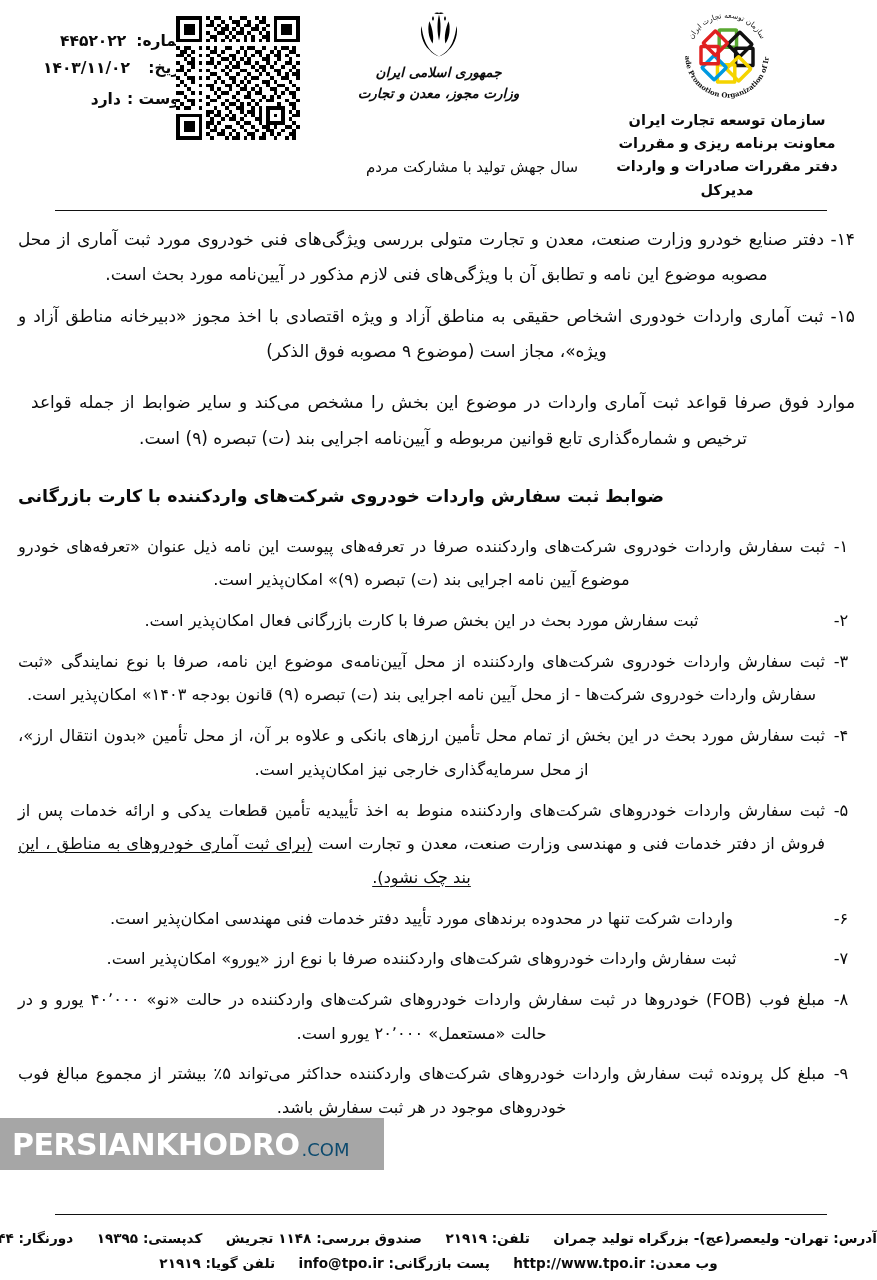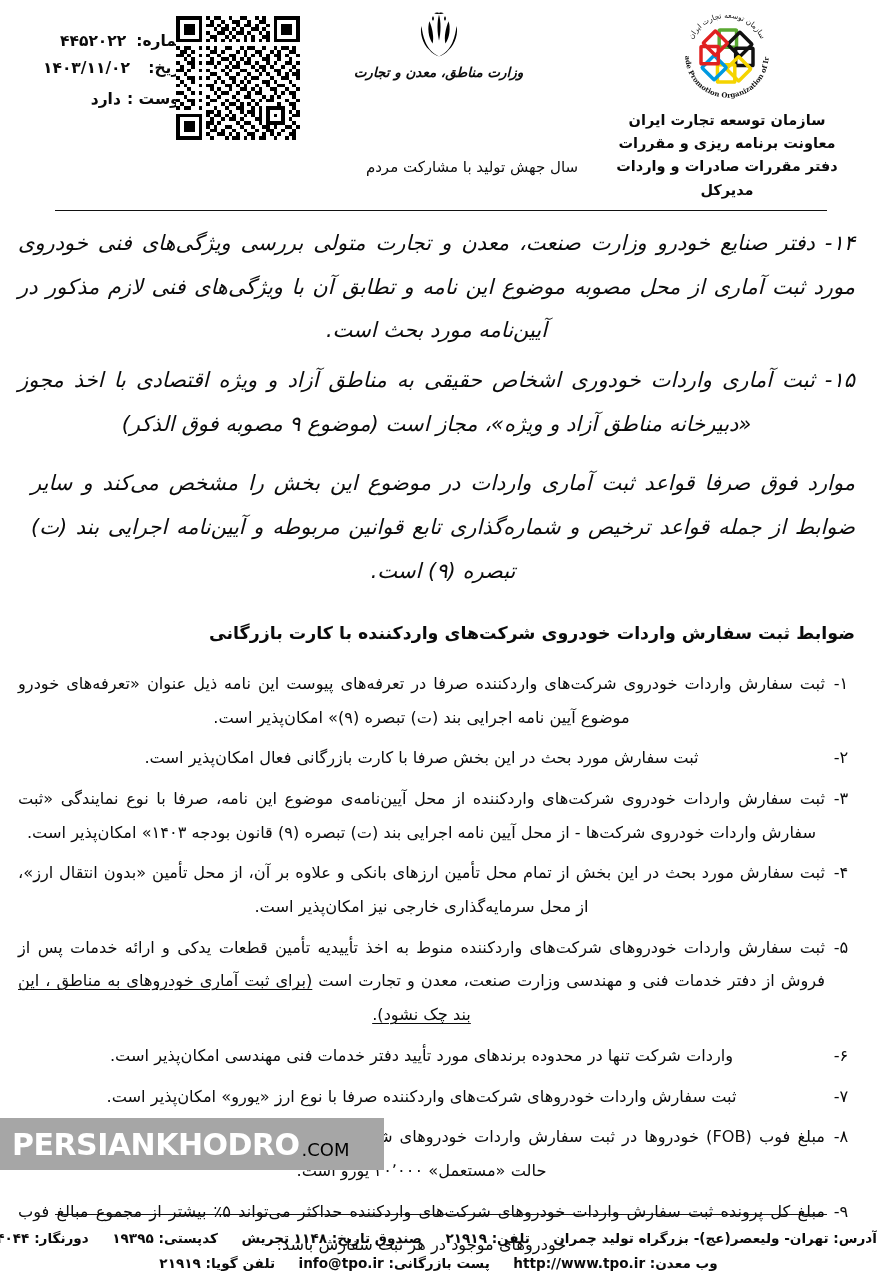--- a/index.html
+++ b/index.html
@@ -126,34 +126,33 @@
   .body{
     position:absolute;
     top:222px; left:0;
     width:877px;
     padding:0 22px 0 18px;
     box-sizing:border-box;
     direction:rtl;
     text-align:justify;
   }
   .para{
-    font-size:21px;
+    font-size:17px;
     line-height:2.08;
     margin:0 0 6px 0;
     text-align:justify;
     text-align-last:center;
-    font-style:italic;
   }
   .note{
     margin-top:16px;
     margin-bottom:6px;
     margin-left:13px;
   }
   .section-title{
-    text-align:right;
+    text-align:left;
     font-size:17.4px;
     font-weight:bold;
     margin:26px 0 18px 0;
     line-height:1.7;
   }
 
   ol.clauses{
     list-style:none;
     margin:0;padding:0;
   }
@@ -194,21 +193,21 @@
     font-size:30px;
     color:#ffffff;
     letter-spacing:-0.5px;
     margin-right:2px;
     margin-left:12px;
   }
   .wm-tld{
     font-family:"DejaVu Sans","Liberation Sans",sans-serif;
     font-size:18px;
     font-weight:normal;
-    color:#000000;
+    color:#0c4a6e;
     letter-spacing:0px;
     position:relative;
     top:5px;
   }
 
   
   .footer{
     position:absolute;
     top:1226px; left:0;
     width:877px;
@@ -574,21 +573,22 @@
         <g fill="#000">
           <path d="M30 8 C27.5 16 27.5 30 30 40 C32.5 30 32.5 16 30 8 Z"></path>
           <path d="M18 16 C15.5 24 16.5 36 22 44 C24 36 21.5 24 18 16 Z"></path>
           <path d="M42 16 C38.5 24 36 36 38 44 C43.5 36 44.5 24 42 16 Z"></path>
           <path d="M8 22 C6 30 9 44 18 52 C21 56 26 59 30 60 C23 57 16 50 13 42 C10 35 9 28 8 22 Z"></path>
           <path d="M52 22 C51 28 50 35 47 42 C44 50 37 57 30 60 C34 59 39 56 42 52 C51 44 54 30 52 22 Z"></path>
           <path d="M22 10 C21 12 21 14 22.5 15.5 C24 14 24 12 23 10 Z M37 10 C36 12 36 14 37.5 15.5 C39 14 39 12 38 10 Z"></path>
           <path d="M24 6 C26 5 28 5 30 5.6 C32 5 34 5 36 6 C34.5 7 32 7.2 30 6.6 C28 7.2 25.5 7 24 6 Z"></path>
         </g>
       </svg>
-      <div class="ministry-line">وزارت مناطق، معدن و تجارت</div>
+      <div class="ministry-line">جمهوری اسلامی ایران</div>
+      <div class="ministry-line">وزارت مجوز، معدن و تجارت</div>
     </div>
 
     <div class="slogan">
       <span class="slogan-inner">سال جهش تولید با مشارکت مردم</span>
     </div>
 
     <div class="org-block">
       <svg class="logo" viewBox="0 0 120 120">
         <defs>
           <path id="ringTop" d="M 60,112 m -46,0 a 46,46 0 1,1 92,0 a 46,46 0 1,1 -92,0"></path>
@@ -692,21 +692,21 @@
   </div>
 
   <div class="footer">
     <div class="footer-line">
       <span>آدرس:</span>
       <span>تهران- ولیعصر(عج)- بزرگراه تولید چمران</span>
       <span class="fsp"></span>
       <span>تلفن:</span>
       <span>۲۱۹۱۹</span>
       <span class="fsp"></span>
-      <span>صندوق تاریخ:</span>
+      <span>صندوق بررسی:</span>
       <span>۱۱۴۸ تجریش</span>
       <span class="fsp"></span>
       <span>کدپستی:</span>
       <span>۱۹۳۹۵</span>
       <span class="fsp"></span>
       <span>دورنگار:</span>
       <span>۲۲۶۶۴۰۴۴-۵</span>
     </div>
     <div class="footer-line">
       <span>وب معدن:</span>

